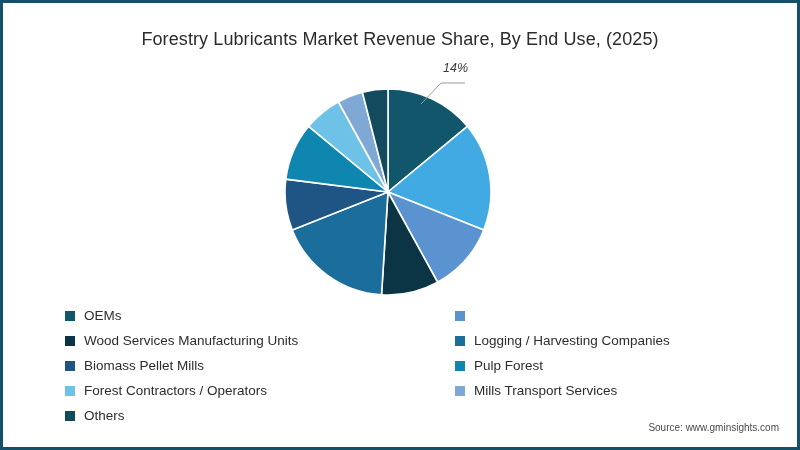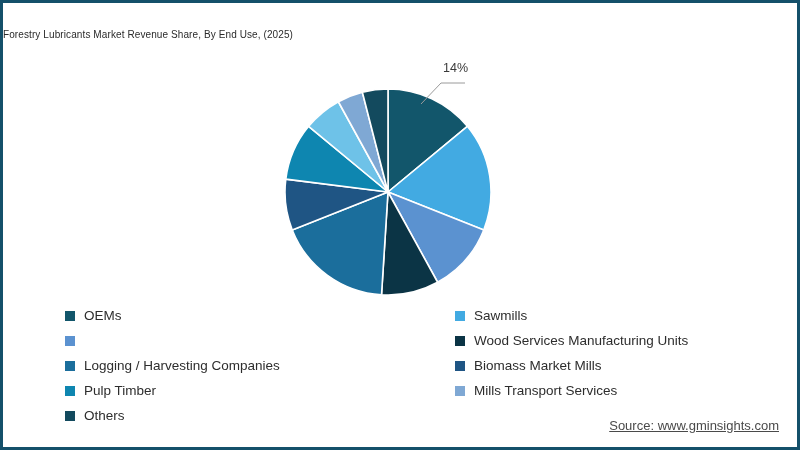--- a/index.html
+++ b/index.html
@@ -11,40 +11,42 @@
   #frame {
     position: relative;
     width: 800px; height: 450px;
     background: #ffffff;
     border: 3px solid #14506a;
     overflow: hidden;
   }
   #chart-title {
     position: absolute;
     top: 26px; left: 0; right: 0;
-    font-size: 10px;
+    text-align: center;
+    font-size: 18px;
     color: #2b2b2b;
     letter-spacing: 0.1px;
   }
   #pie-wrap {
     position: absolute;
     left: 280px; top: 84px;
     width: 210px; height: 210px;
   }
   #pie-svg { display: block; width: 210px; height: 210px; }
   #callout-layer {
     position: absolute;
     left: 0; top: 0; width: 800px; height: 450px;
     pointer-events: none;
   }
   .pct-label {
     position: absolute;
     font-size: 12.5px;
     color: #3a3a3a;
     white-space: nowrap;
+    font-style: italic;
   }
   #legend {
     position: absolute;
     left: 62px; top: 300px;
     width: 680px;
     display: grid;
     grid-template-columns: 390px 300px;
     grid-auto-rows: 25px;
     grid-auto-flow: row;
     align-items: center;
@@ -62,23 +64,22 @@
   }
   .legend-label {
     font-size: 13.5px;
     color: #2d2d2d;
     white-space: nowrap;
     line-height: 1;
   }
   #source {
     position: absolute;
     right: 18px; bottom: 14px;
-    font-size: 13px;
+    font-size: 10px;
     color: #4a4a4a;
-    text-decoration: underline;
   }
 </style>
 </head>
 <body>
 
 <div id="frame">
 
   <div id="chart-title">Forestry Lubricants Market Revenue Share, By End Use, (2025)</div>
 
   <div id="pie-wrap">
@@ -101,41 +102,41 @@
   </svg>
 
   <div class="pct-label" style="left:440px; top:58px;">14%</div>
 
   <div id="legend">
       <div class="legend-item">
         <span class="legend-swatch" style="background: rgb(18, 86, 107);"></span>
         <span class="legend-label">OEMs</span>
       </div>
       <div class="legend-item">
-        <span class="legend-swatch" style="background: rgb(66, 170, 226);"></span>
-        <span class="legend-label">Sawmills</span>
-      </div>
-      <div class="legend-item">
         <span class="legend-swatch" style="background: rgb(91, 146, 208);"></span>
       </div>
       <div class="legend-item">
         <span class="legend-swatch" style="background: rgb(11, 52, 69);"></span>
         <span class="legend-label">Wood Services Manufacturing Units</span>
       </div>
       <div class="legend-item">
         <span class="legend-swatch" style="background: rgb(27, 110, 156);"></span>
         <span class="legend-label">Logging / Harvesting Companies</span>
       </div>
       <div class="legend-item">
         <span class="legend-swatch" style="background: rgb(31, 85, 132);"></span>
-        <span class="legend-label">Biomass Market Mills</span>
+        <span class="legend-label">Biomass Pellet Mills</span>
       </div>
       <div class="legend-item">
         <span class="legend-swatch" style="background: rgb(14, 134, 176);"></span>
-        <span class="legend-label">Pulp Timber</span>
+        <span class="legend-label">Pulp Forest</span>
+      </div>
+      <div class="legend-item">
+        <span class="legend-swatch" style="background: rgb(110, 194, 232);"></span>
+        <span class="legend-label">Forest Contractors / Operators</span>
       </div>
       <div class="legend-item">
         <span class="legend-swatch" style="background: rgb(127, 168, 212);"></span>
         <span class="legend-label">Mills Transport Services</span>
       </div>
       <div class="legend-item">
         <span class="legend-swatch" style="background: rgb(19, 74, 94);"></span>
         <span class="legend-label">Others</span>
       </div>
     </div>

